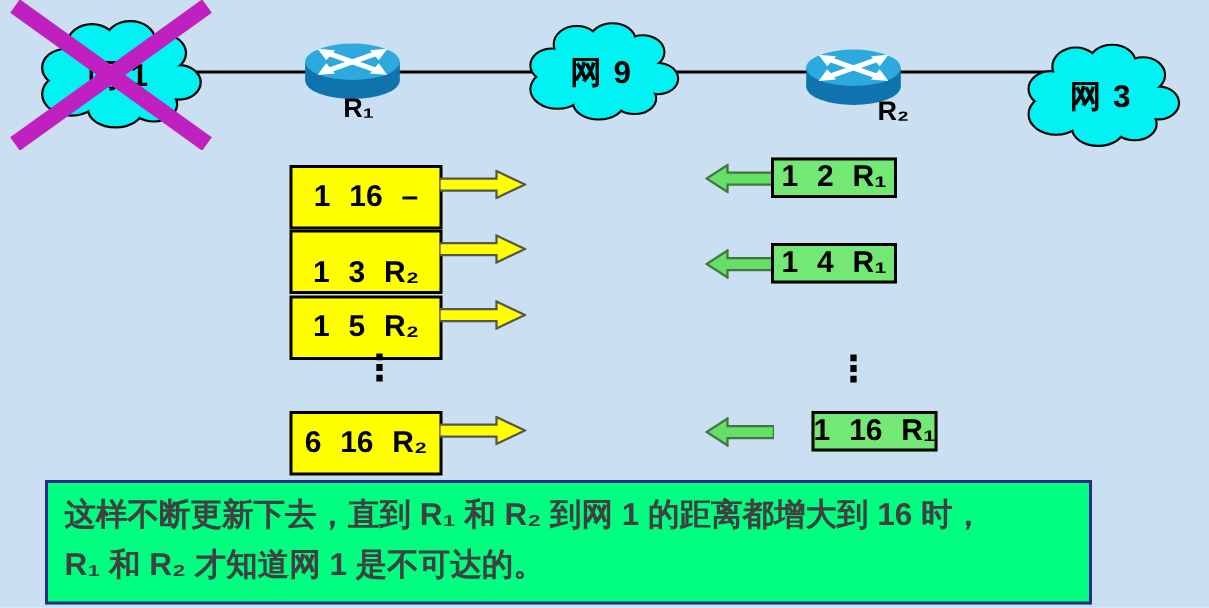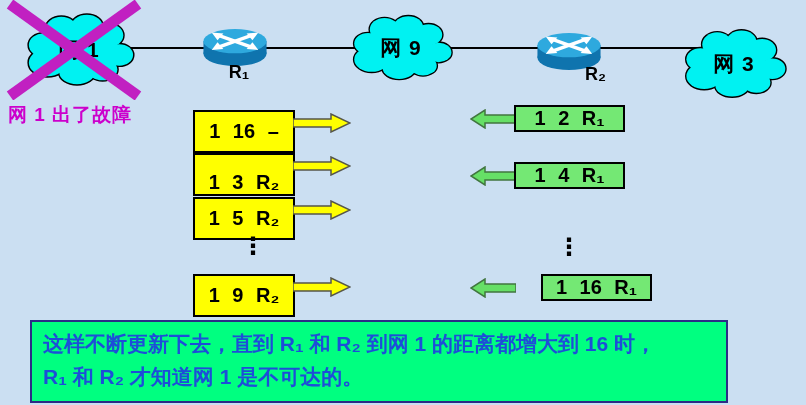--- a/index.html
+++ b/index.html
@@ -32,38 +32,38 @@
     font-size:19px;font-weight:bold;color:#CC00CC;letter-spacing:1px;
   }
   .rbox{
     position:absolute;width:102px;height:43px;box-sizing:border-box;
     border:2px solid #000;background:#FFFF00;
     display:flex;align-items:center;justify-content:center;
     font-size:20px;font-weight:bold;color:#000;word-spacing:7px;
     white-space:nowrap;
   }
   .gbox{
-    position:absolute;width:111px;height:27px;box-sizing:border-box;
+    position:absolute;width:84px;height:27px;box-sizing:border-box;
     border:2px solid #000;background:#74E874;
     display:flex;align-items:center;justify-content:center;
     font-size:20px;font-weight:bold;color:#000;word-spacing:7px;
     white-space:nowrap;
   }
   .arrow{position:absolute;}
   .dots{
     position:absolute;width:26px;text-align:center;
     font-size:24px;font-weight:bold;color:#000;line-height:1;
   }
   .caption-box{
     position:absolute;left:30px;top:320px;width:698px;height:83px;
     box-sizing:border-box;border:2px solid #2B2B86;background:#00FF80;
     padding:5px 8px 0 11px;
   }
   .caption-line{
-    font-size:21px;font-weight:bold;color:#1d4ed8;line-height:33px;
+    font-size:21px;font-weight:bold;color:#404040;line-height:33px;
     white-space:nowrap;
   }
 </style>
 </head>
 <body>
 
 <div class="stage">
 
   <div class="link-line"></div>
 
@@ -145,21 +145,20 @@
         <ellipse cx="60" cy="43" rx="34" ry="22"></ellipse>
       </g>
     </svg>
     <div class="cloud-label">网 3</div>
   </div>
 
   <svg class="fault-x" viewBox="0 0 142 100">
     <line x1="8" y1="4" x2="136" y2="96" stroke="#C120C1" stroke-width="11"></line>
     <line x1="136" y1="4" x2="8" y2="96" stroke="#C120C1" stroke-width="11"></line>
   </svg>
-  <div class="fault-text">网 1 出了故障</div>
 
   <div class="router" style="left:202px;top:28px;">
     <svg viewBox="0 0 68 40">
       <ellipse cx="34" cy="26" rx="32.5" ry="12.5" fill="#0F74AE"></ellipse>
       <rect x="1.5" y="13" width="65" height="13" fill="#0F74AE"></rect>
       <ellipse cx="34" cy="13" rx="32.5" ry="12.5" fill="#2EA9DE"></ellipse>
       <g stroke="#FFF" stroke-width="3.5">
         <line x1="17" y1="7" x2="51" y2="19"></line>
         <line x1="51" y1="7" x2="17" y2="19"></line>
       </g>
@@ -209,21 +208,21 @@
   <div class="rbox" style="left:193px;top:197px;">
     <span>1 5 R₂</span>
   </div>
   <svg class="arrow" style="left:293px;top:200px;" width="58" height="20" viewBox="0 0 58 20">
     <polygon points="0,6 38,6 38,1 57,10 38,19 38,14 0,14" fill="#FFFF00" stroke="#56564A" stroke-width="1.5"></polygon>
   </svg>
 
   <div class="dots" style="left:240px;top:234px;">⋮</div>
 
   <div class="rbox" style="left:193px;top:274px;">
-    <span>1 9 R₂</span>
+    <span>6 16 R₂</span>
   </div>
   <svg class="arrow" style="left:293px;top:277px;" width="58" height="20" viewBox="0 0 58 20">
     <polygon points="0,6 38,6 38,1 57,10 38,19 38,14 0,14" fill="#FFFF00" stroke="#56564A" stroke-width="1.5"></polygon>
   </svg>
 
   <svg class="arrow" style="left:470px;top:109px;" width="46" height="20" viewBox="0 0 46 20">
     <polygon points="46,6 15,6 15,1 1,10 15,19 15,14 46,14" fill="#66DF66" stroke="#41763F" stroke-width="1.5"></polygon>
   </svg>
   <div class="gbox" style="left:514px;top:105px;">
     <span>1 2 R₁</span>

